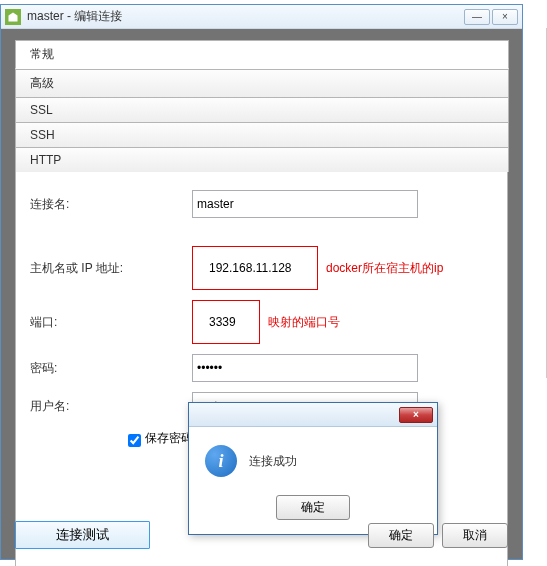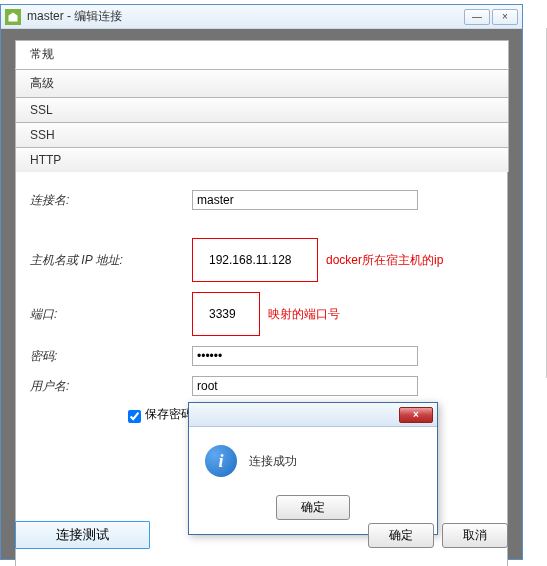--- a/index.html
+++ b/index.html
@@ -16,22 +16,22 @@
   .content { padding: 10px 14px 10px 14px; position: relative; height: calc(100% - 24px); }
   
   .tabs { display: flex; border-bottom: 1px solid #b5b5b5; flex-direction: column; }
   .tab { padding: 5px 14px; border: 1px solid #b5b5b5; border-bottom: none; background: linear-gradient(to bottom, #fdfdfd, #eee); margin-right: -1px; color: #333; position: relative; top: 1px; }
   .tab.active { background: #fff; border-bottom: 1px solid #fff; font-weight: normal; }
   
   .tab-body { border: 1px solid #b5b5b5; border-top: none; padding: 18px 14px; height: 448px; background: #fff; position: relative; }
   
   .row { display: flex; align-items: center; margin-bottom: 10px; }
   .row.gap { margin-top: 28px; }
-  .label { width: 162px; color: #333; font-style: italic; }
-  .input-text { border: 1px solid #abadb3; padding: 2px 4px; font-size: 12px; font-family: inherit; height: 20px; background: #fff; }
+  .label { width: 162px; color: #333; }
+  .input-text { border: 1px solid #abadb3; padding: 2px 4px; font-size: 12px; font-family: inherit; height: 28px; background: #fff; }
   .input-wide { width: 226px; }
   .input-host { width: 100px; }
   .input-port { width: 42px; }
   .annot { color: #e60000; margin-left: 8px; }
   .highlight-box { border: 1px solid #e60000; display: inline-block; padding: 12px; }
   
   .checkbox-row { display: flex; align-items: flex-end; margin-top: 6px; margin-left: 98px; }
   .checkbox-row input { margin-right: 4px; }
   
   .modal { position: absolute; left: 172px; top: 230px; width: 250px; border: 1px solid #3a6ea5; background: #fff; box-shadow: 2px 2px 8px rgba(0,0,0,0.25); }

